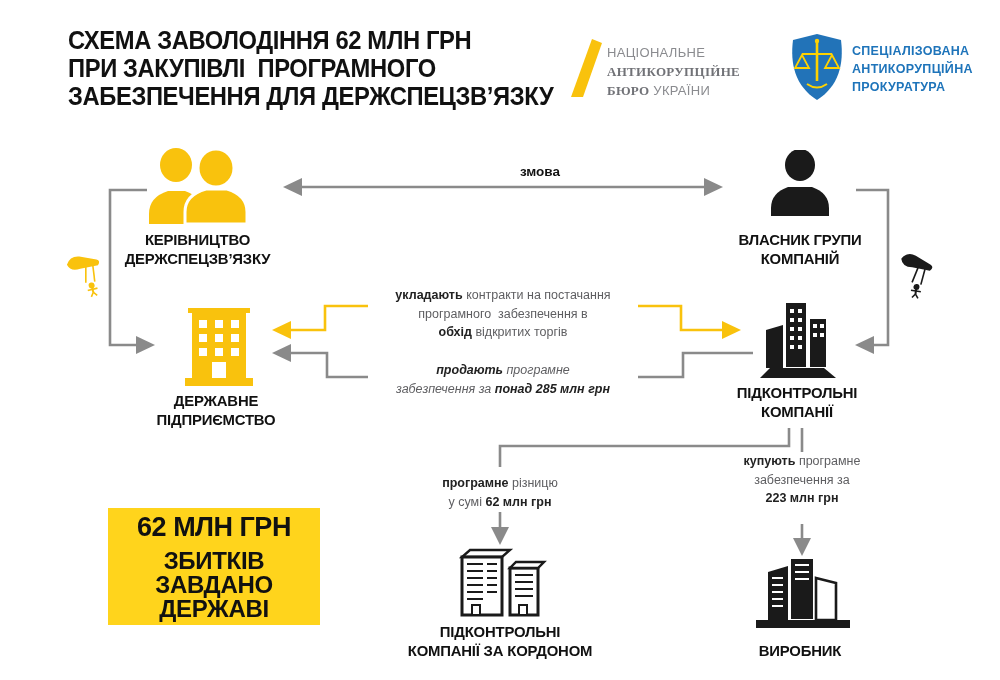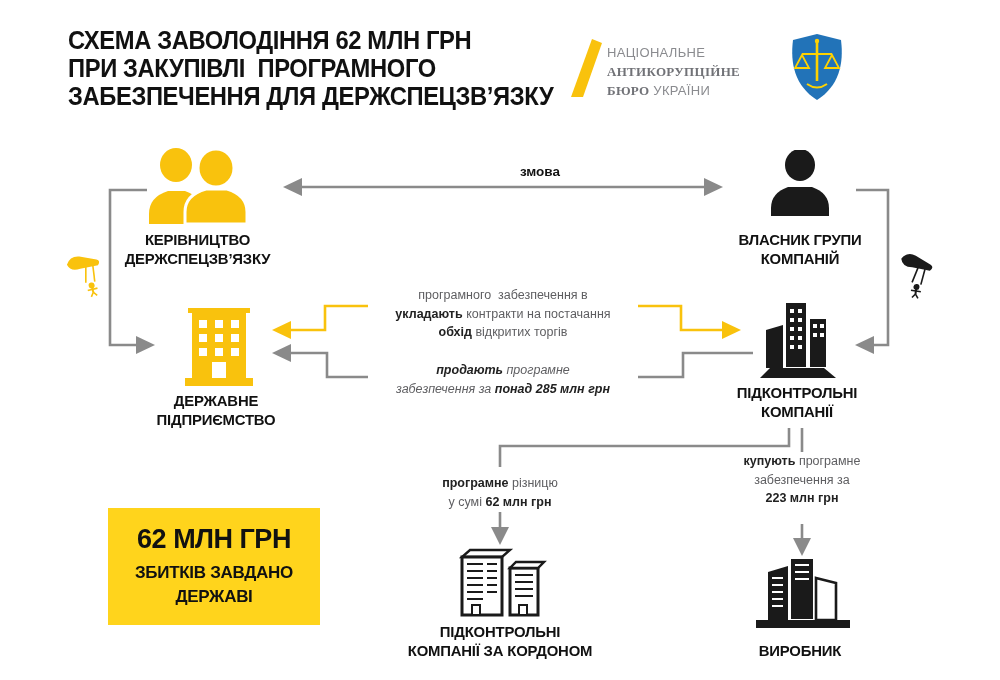--- a/index.html
+++ b/index.html
@@ -21,21 +21,21 @@
   .node-label{font-weight:800;font-size:15.5px;line-height:19px;text-align:center;
     letter-spacing:-0.2px;color:#111;transform:scaleX(0.96);}
   
   .note{font-size:12.5px;line-height:18.5px;text-align:center;color:#5e5e61;background:#fff;}
   .note b{color:#222;}
   .note .pre{white-space:pre-wrap;}
   
   #loss-box{left:108px;top:508px;width:212px;height:117px;background:#ffd41c;
     display:flex;flex-direction:column;justify-content:center;align-items:center;text-align:center;}
   #loss-box .big{font-weight:800;font-size:27px;letter-spacing:-0.5px;color:#111;}
-  #loss-box .small{font-weight:800;font-size:17px;line-height:24px;letter-spacing:-0.3px;color:#111;margin-top:6px;}
+  #loss-box .small{font-weight:800;font-size:24px;line-height:24px;letter-spacing:-0.3px;color:#111;margin-top:6px;}
   svg{display:block;}
 </style>
 </head>
 <body>
 
 <div id="canvas">
 
   <div id="title" class="abs">
     <div class="tline">СХЕМА ЗАВОЛОДІННЯ 62 МЛН ГРН</div>
     <div class="tline">ПРИ ЗАКУПІВЛІ  ПРОГРАМНОГО</div>
@@ -53,20 +53,25 @@
 
   <svg class="abs" style="left:789px;top:34px;" width="56" height="66" viewBox="0 0 56 66">
     <path d="M28,0 L52,6 C55,30 50,52 28,66 C6,52 1,30 4,6 Z" fill="#2273B8"></path>
     <line x1="28" y1="7" x2="28" y2="47" stroke="#FFD200" stroke-width="2.6"></line>
     <circle cx="28" cy="7" r="2.2" fill="#FFD200"></circle>
     <line x1="13" y1="20" x2="43" y2="20" stroke="#FFD200" stroke-width="2"></line>
     <polygon points="13,21 20,34 6,34" fill="none" stroke="#FFD200" stroke-width="1.8"></polygon>
     <polygon points="43,21 50,34 36,34" fill="none" stroke="#FFD200" stroke-width="1.8"></polygon>
     <path d="M18,50 Q28,57 38,50" fill="none" stroke="#FFD200" stroke-width="2"></path>
   </svg>
+  <div id="sap-text" class="abs">
+    <div>СПЕЦІАЛІЗОВАНА</div>
+    <div>АНТИКОРУПЦІЙНА</div>
+    <div>ПРОКУРАТУРА</div>
+  </div>
 
   <svg class="abs" style="left:0;top:0;" width="1000" height="680" viewBox="0 0 1000 680">
 
     <line x1="288" y1="187" x2="718" y2="187" stroke="#8A8A8A" stroke-width="2.6"></line>
     <polygon points="283,187 302,178 302,196" fill="#8A8A8A"></polygon>
     <polygon points="723,187 704,178 704,196" fill="#8A8A8A"></polygon>
 
     <polyline points="147,190 110,190 110,345 138,345" fill="none" stroke="#8A8A8A" stroke-width="2.6"></polyline>
     <polygon points="155,345 136,336 136,354" fill="#8A8A8A"></polygon>
 
@@ -174,22 +179,22 @@
         <rect x="60" y="31" width="4" height="4"></rect>
     </g>
     <polygon points="0,76 76,76 64,66 10,66" fill="#1a1a1a"></polygon>
   </svg>
   <div class="abs node-label" style="left:702px;top:383px;width:190px;">
     <div>ПІДКОНТРОЛЬНІ</div>
     <div>КОМПАНІЇ</div>
   </div>
 
   <div class="abs note" style="left:368px;top:284px;width:270px;padding:2px 0;">
+    <div class="pre"><b>укладають</b><span> контракти на постачання</span></div>
     <div class="pre">програмного  забезпечення в</div>
-    <div class="pre"><b>укладають</b><span> контракти на постачання</span></div>
     <div class="pre"><b>обхід</b><span> відкритих торгів</span></div>
   </div>
 
   <div class="abs note" style="left:368px;top:359px;width:270px;padding:2px 0;font-style:italic;">
     <div class="pre"><b>продають</b><span> програмне</span></div>
     <div class="pre"><span>забезпечення за </span><b>понад 285 млн грн</b></div>
   </div>
 
   <div class="abs note" style="left:405px;top:474px;width:190px;">
     <div class="pre"><b>програмне</b><span> різницю</span></div>

